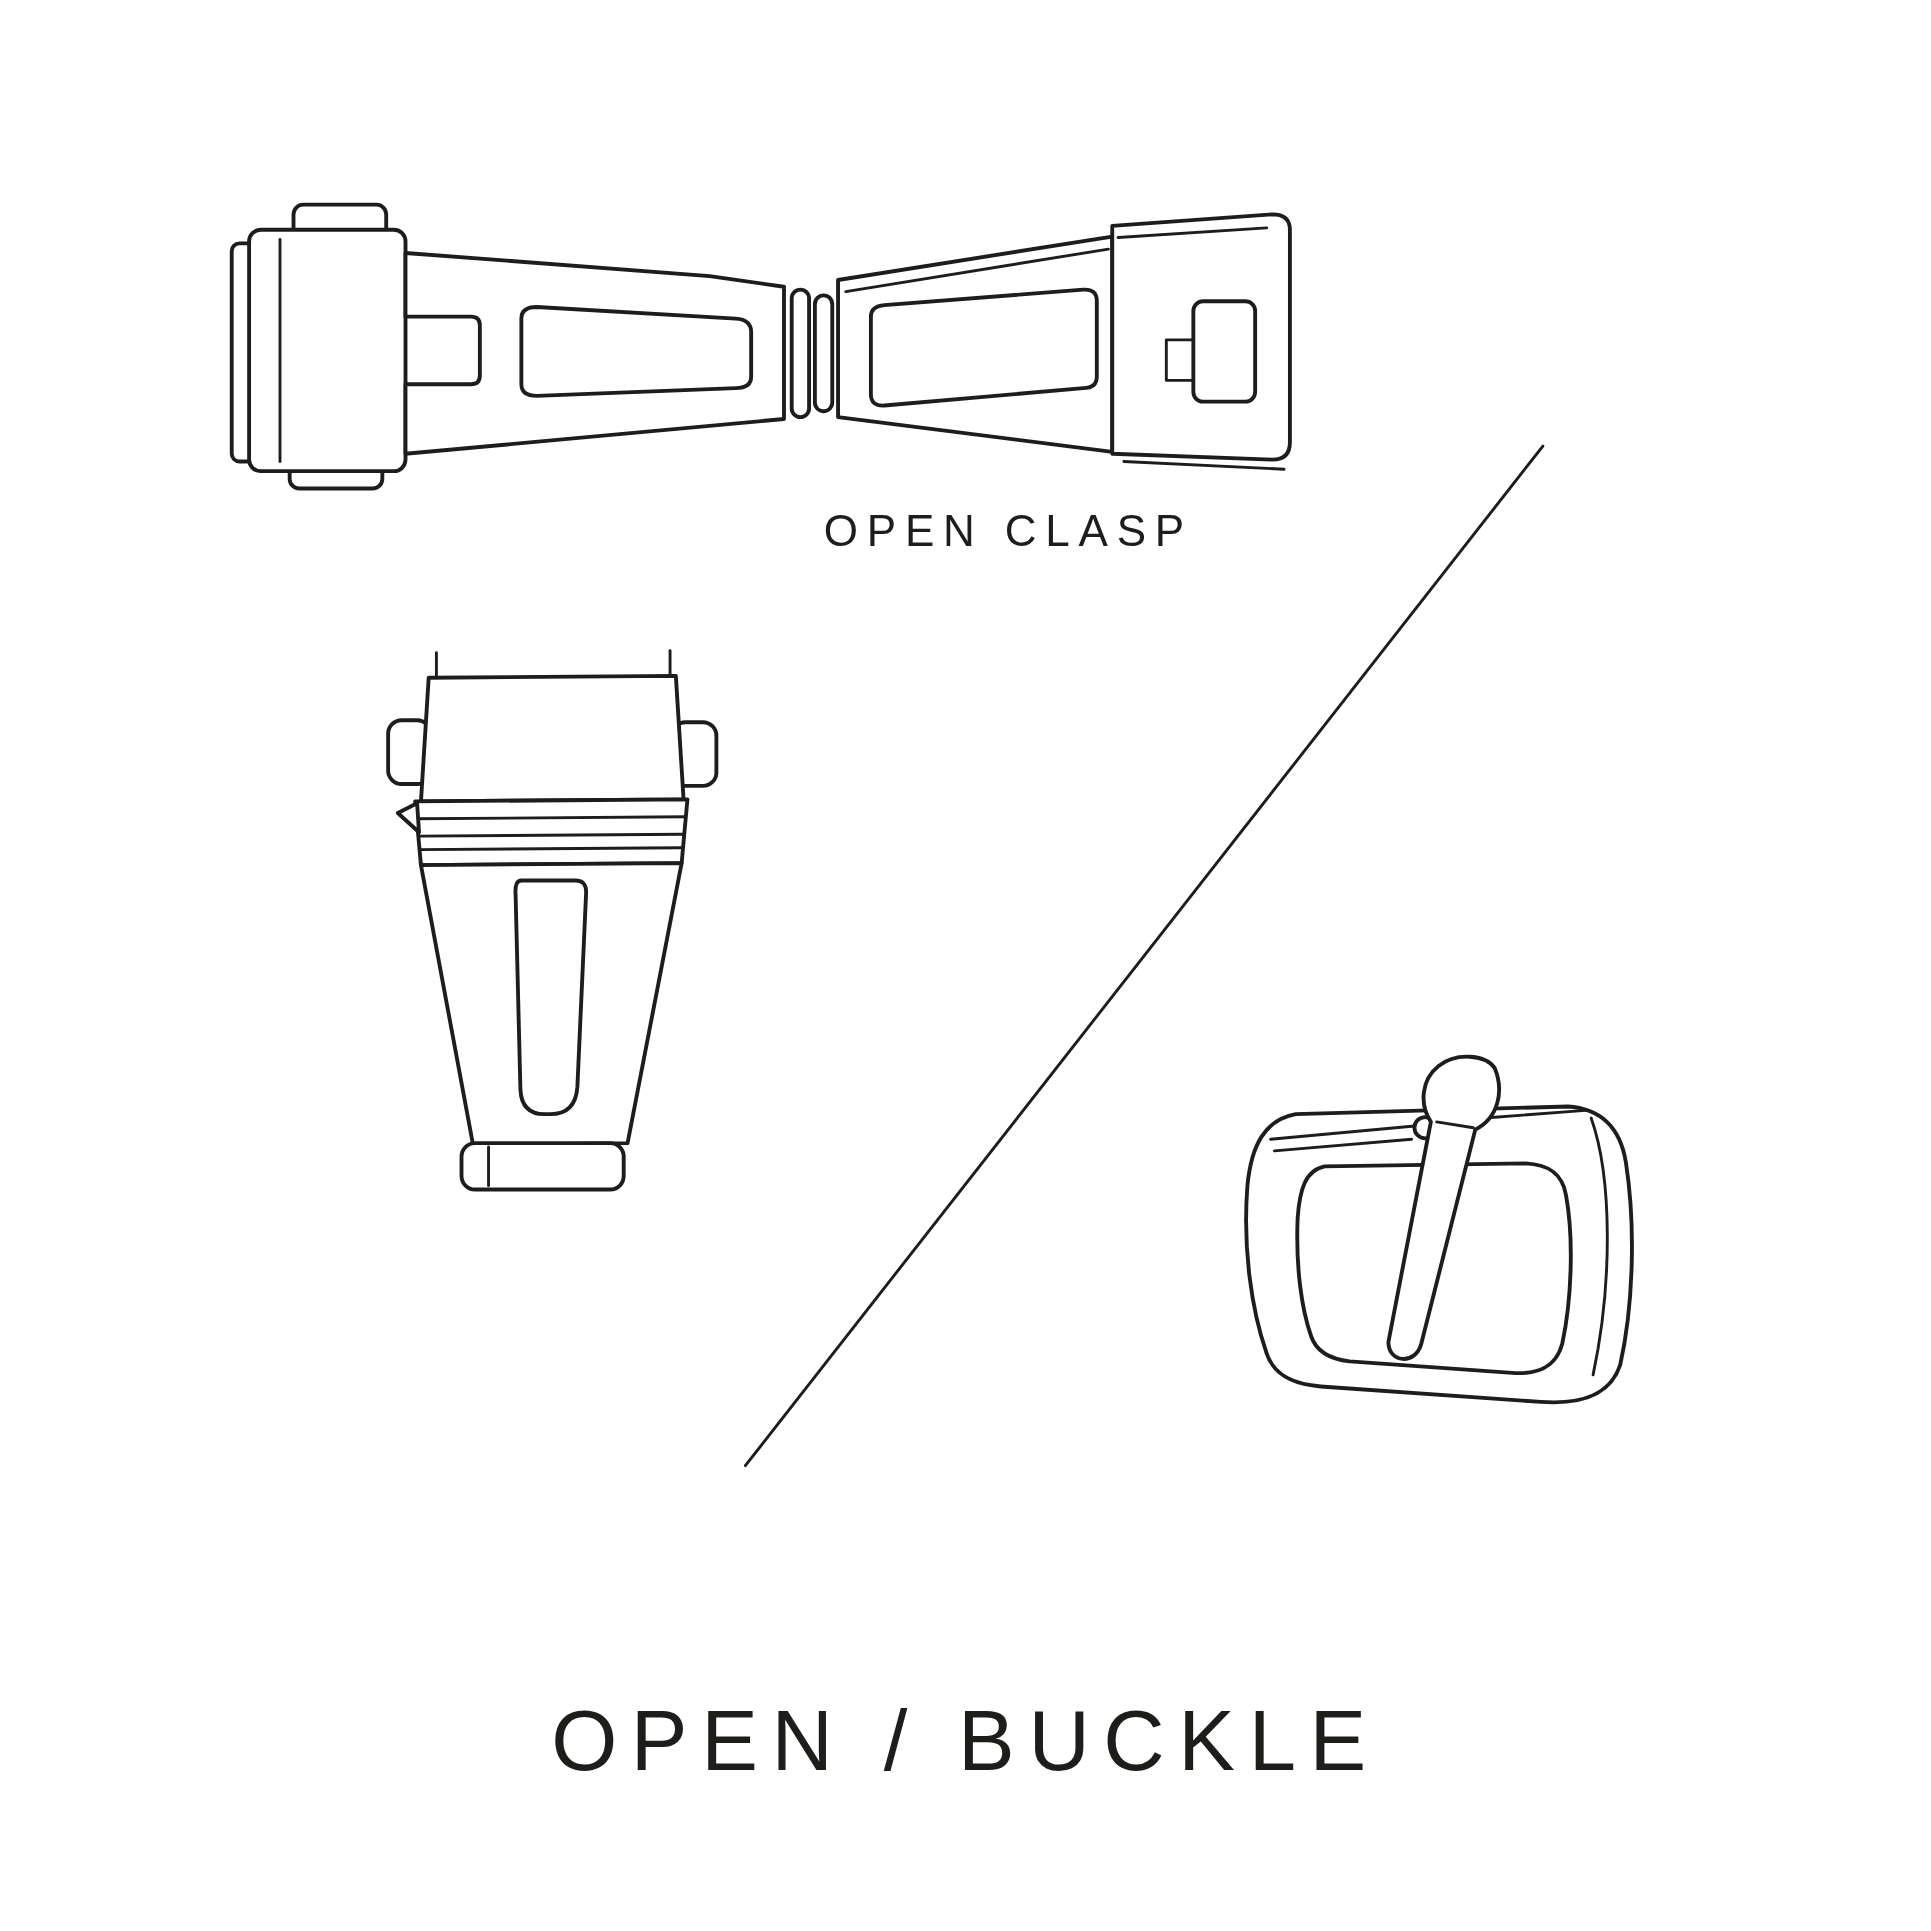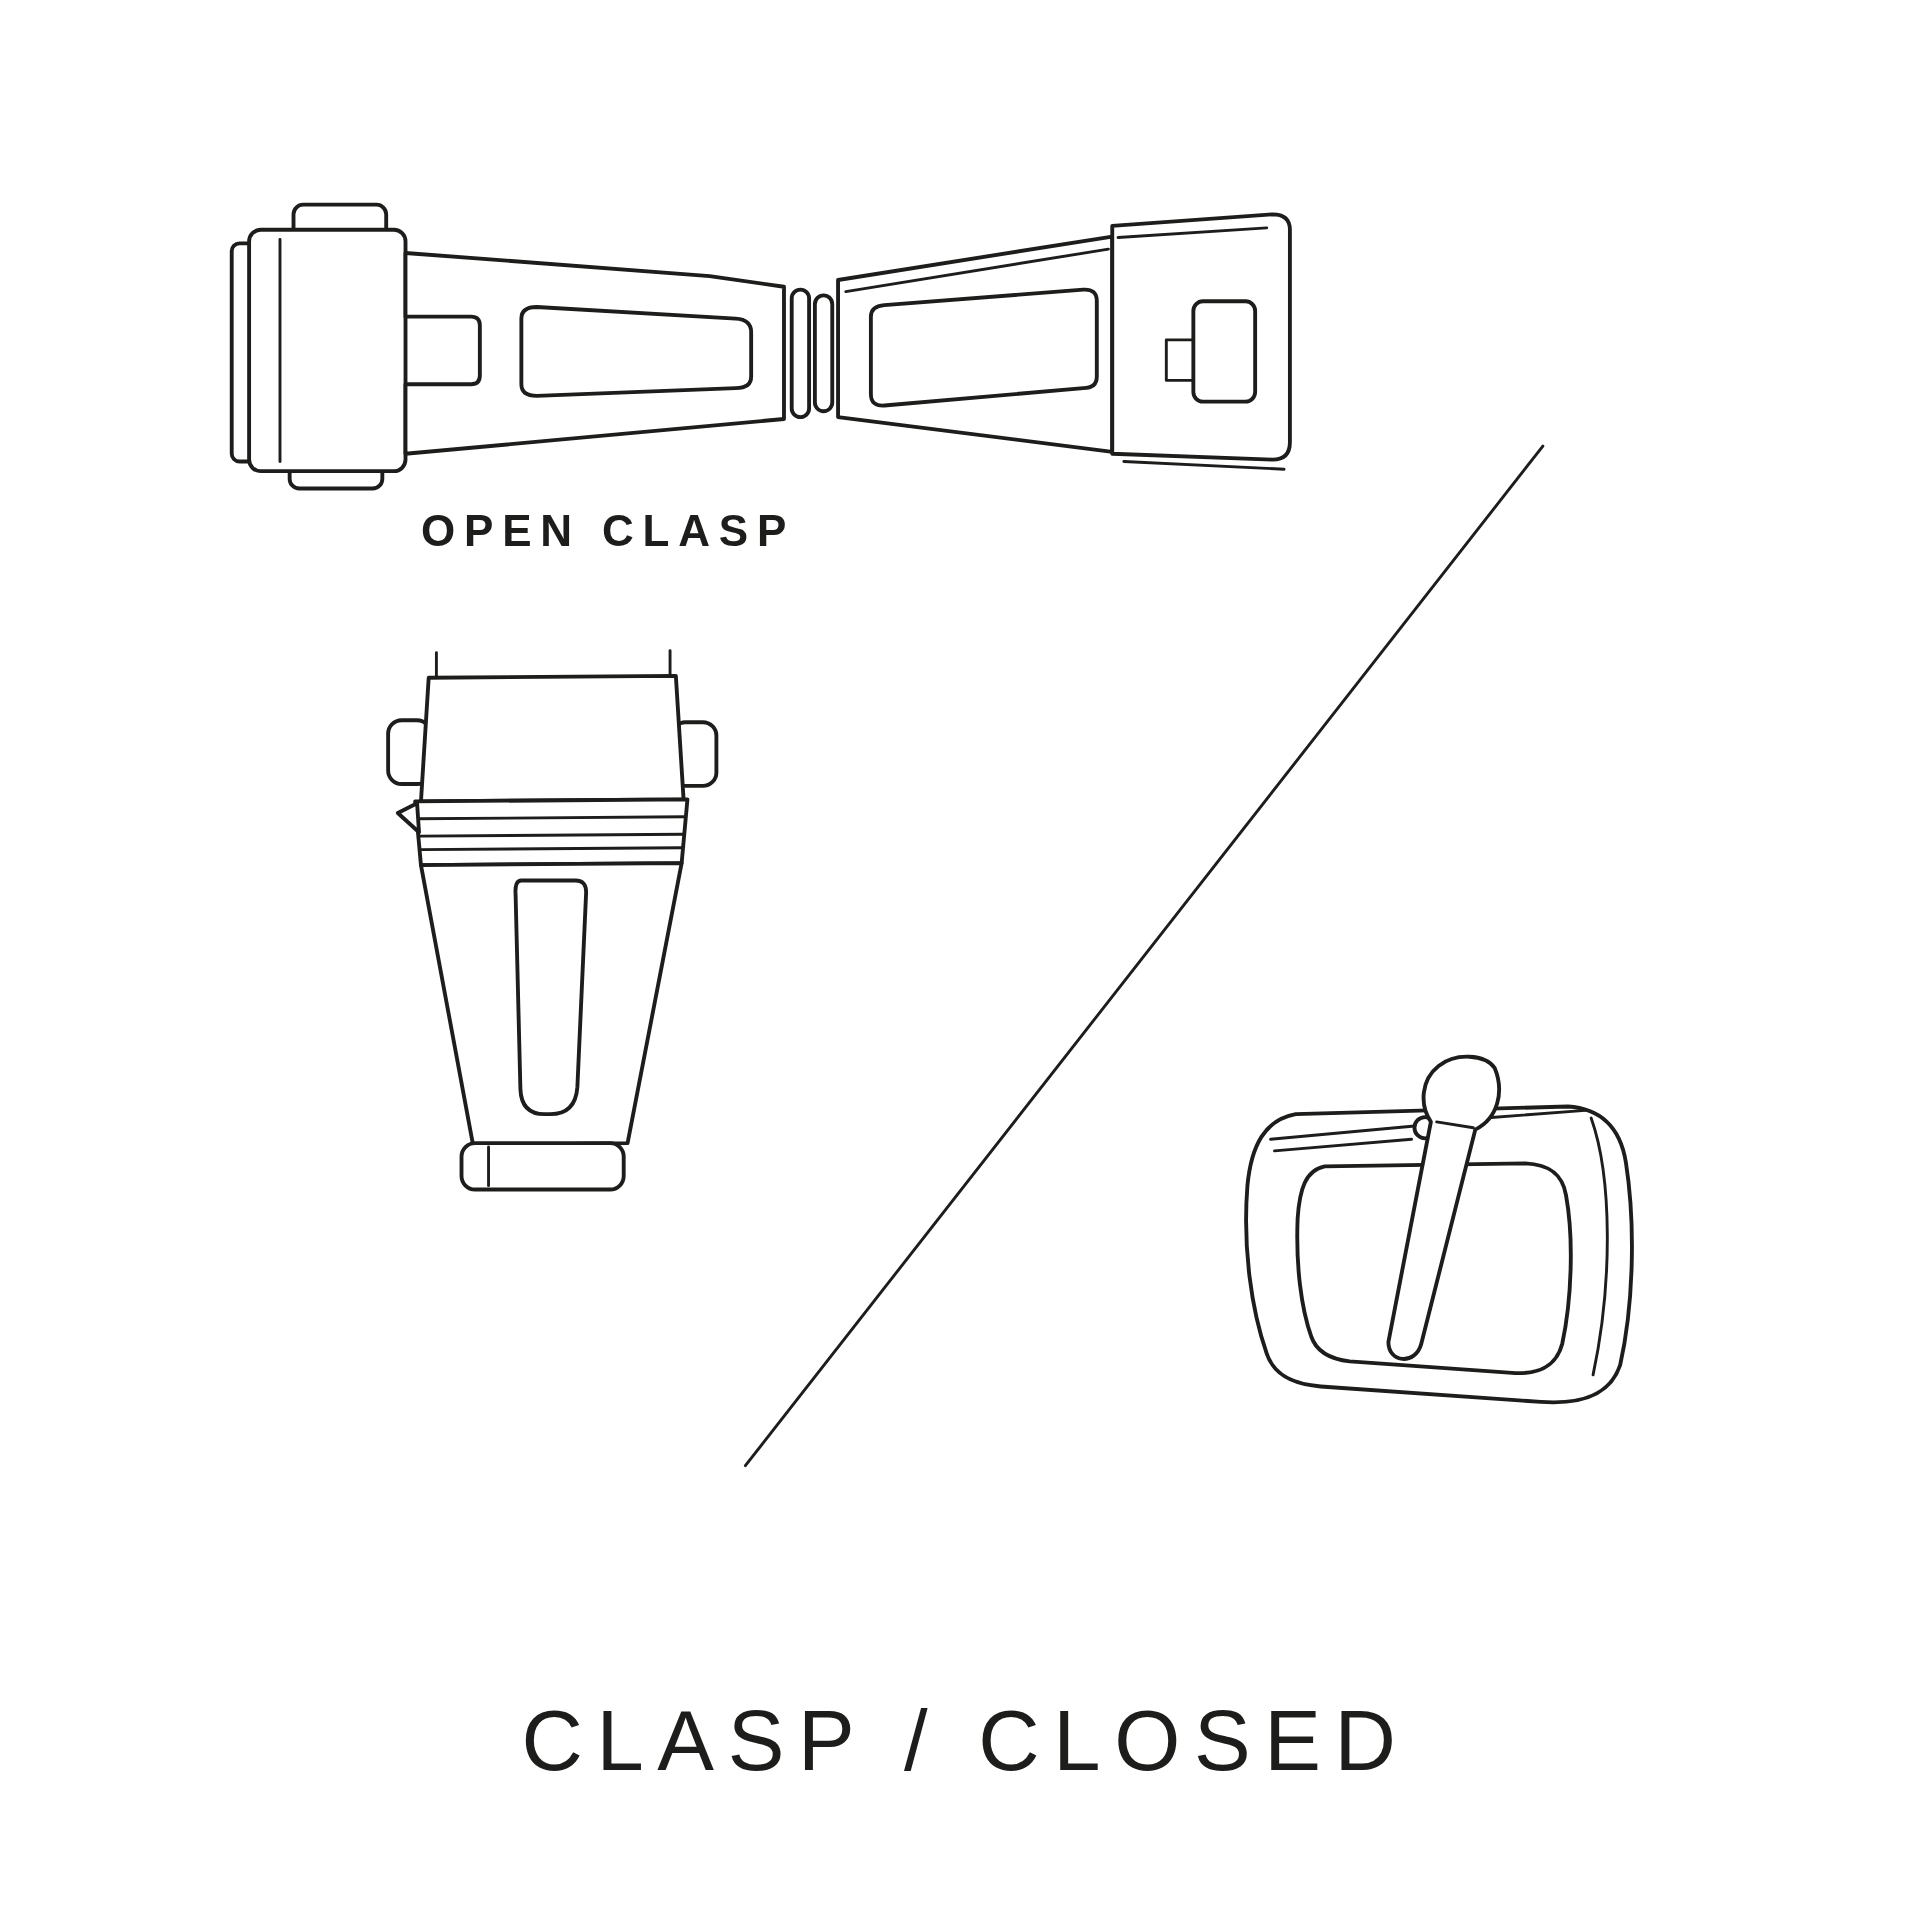--- a/index.html
+++ b/index.html
@@ -11,23 +11,23 @@
     font-family:"Liberation Sans", sans-serif;
   }
   svg.diagram { position:absolute; left:0; top:0; }
   .ln  { fill:#ffffff; stroke:#1d1d1b; stroke-width:4; stroke-linejoin:round; stroke-linecap:round; }
   .ol  { fill:none;    stroke:#1d1d1b; stroke-width:4; stroke-linejoin:round; stroke-linecap:round; }
   .thin{ fill:none;    stroke:#1d1d1b; stroke-width:3; stroke-linejoin:round; stroke-linecap:round; }
   .caption {
     position:absolute;
     color:#1d1d1b;
     font-size:44px;
-    font-weight:700;
+    font-weight:400;
     letter-spacing:0.20em;
-    text-align:left;
+    text-align:right;
     white-space:nowrap;
   }
   .caption-open   { left:421px;  top:506px;  width:772px; }
   .caption-closed { left:243px;  top:1232px; width:579px; }
   .title {
     position:absolute;
     left:0; top:1692px; width:1931px;
     text-align:center;
     color:#1d1d1b;
     font-size:85px;
@@ -130,15 +130,15 @@
                L 1482,1162
                C 1470,1144 1472,1118 1490,1104
                C 1508,1090 1538,1092 1548,1106 Z"></path>
       <path class="thin" d="M 1488,1162 L 1526,1168"></path>
     </g>
   </svg>
 
   <div class="caption caption-open">OPEN CLASP</div>
 
 
-  <div class="title">CLASP / CLOSED</div>
+  <div class="title">OPEN / BUCKLE</div>
 </div>
 
 
 </body></html>

